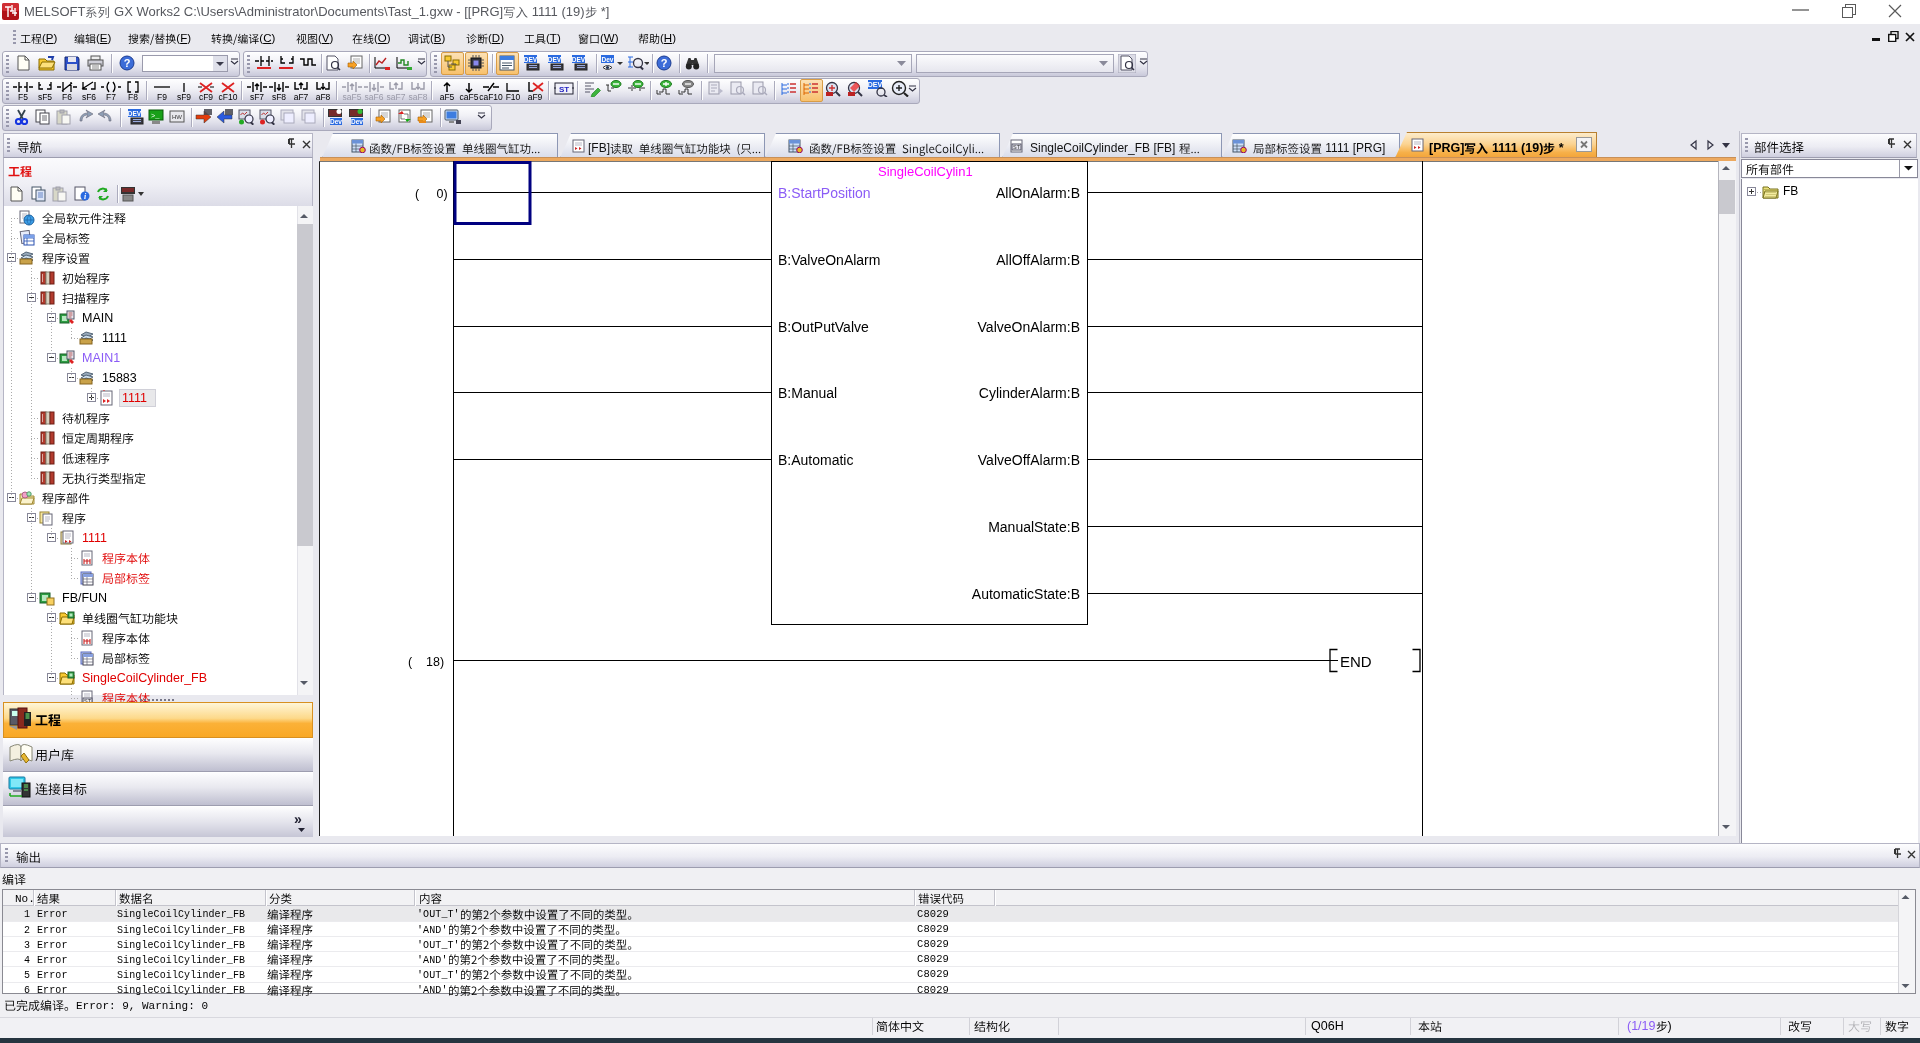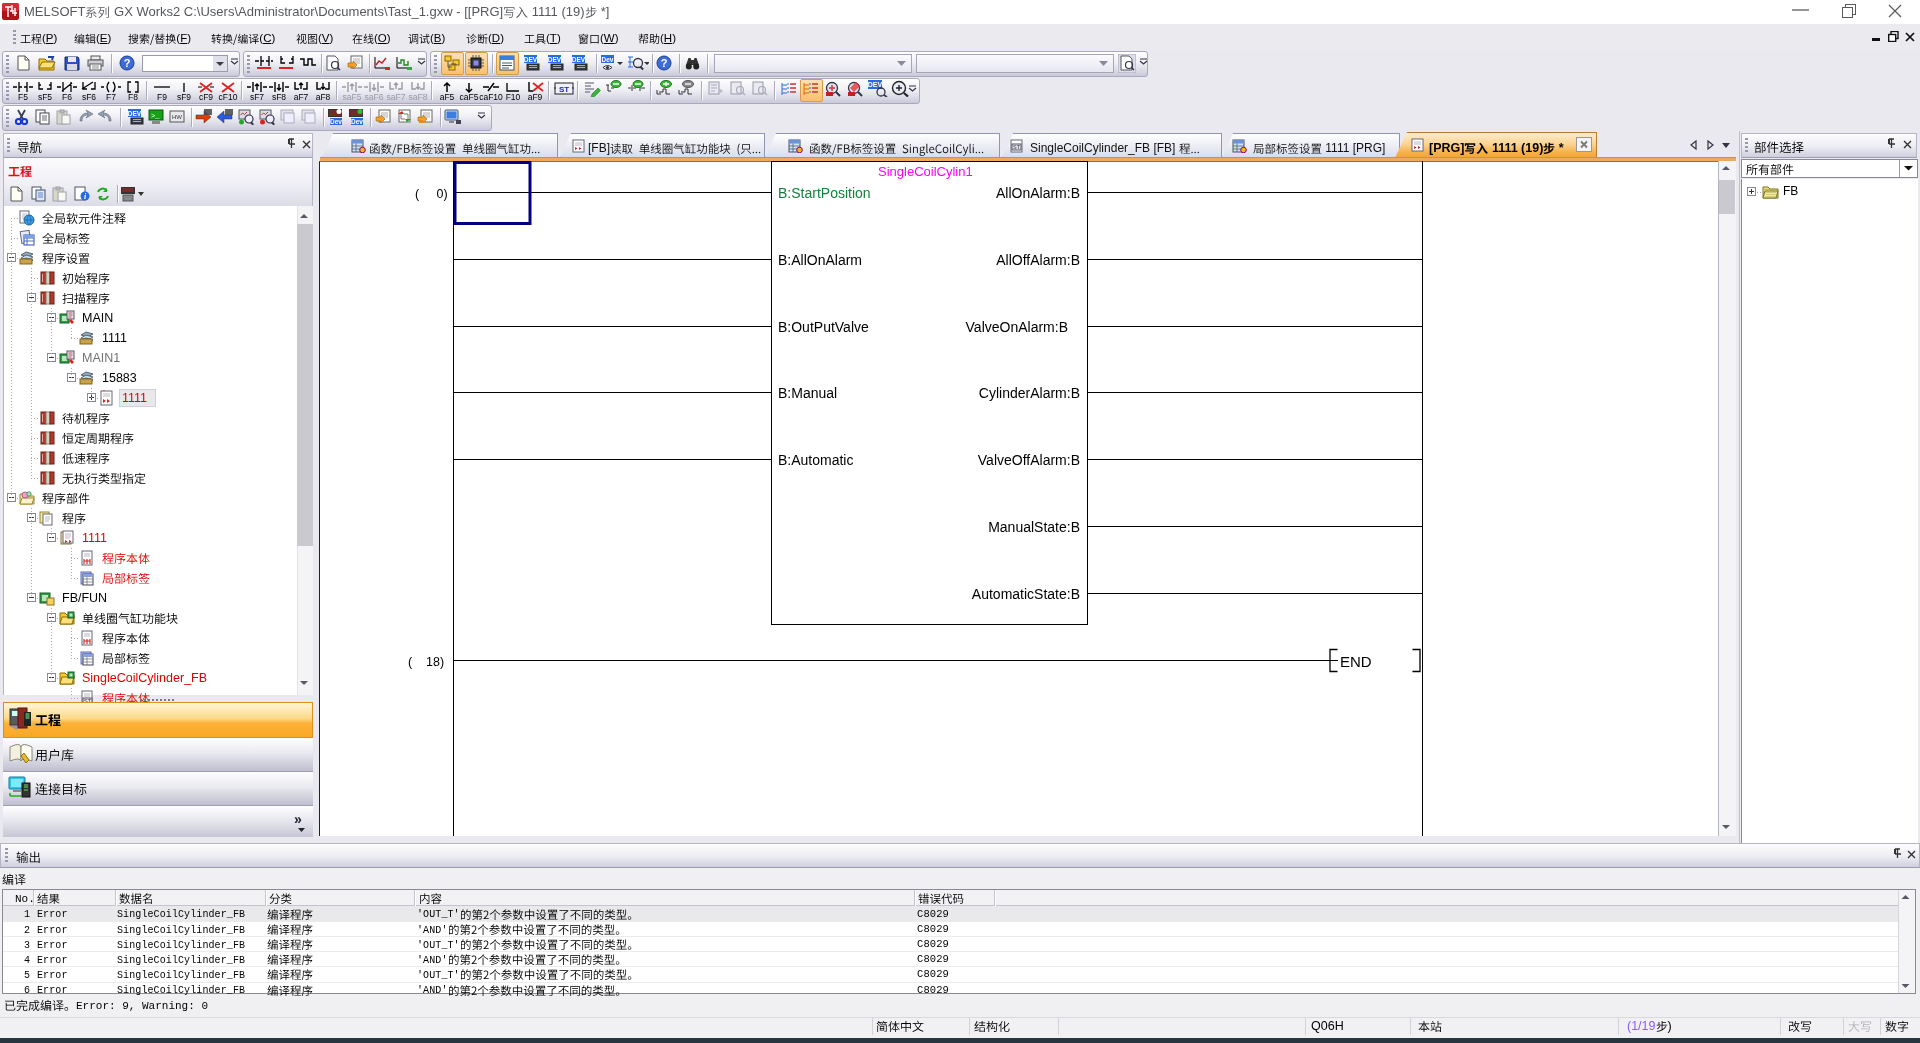--- a/index.html
+++ b/index.html
@@ -791,21 +791,21 @@
     <path d="M1 3.5h5" stroke="#333"></path>
   </svg>
 <svg style="position:absolute;left:59px;top:350px" width="16" height="16">
     <rect x="1" y="4" width="9" height="9" fill="#2f9e44" stroke="#1a5f28"></rect>
     <rect x="3" y="6" width="5" height="5" fill="#b6e8c0"></rect>
     <rect x="8" y="1" width="7" height="8" fill="#e8e8f0" stroke="#556"></rect>
     <path d="M9.5 3h4M9.5 5h4M9.5 7h3" stroke="#a33" stroke-width=".8"></path>
     <path d="M12 9l3 3-2 2-3-3z" fill="#d22"></path>
   </svg>
 <div class="lb" style="left:82px;top:363px;">
-    <span style="font:12.5px 'Liberation Sans',sans-serif;line-height:0.76;color:#737373;">MAIN1</span>
+    <span style="font:12.5px 'Liberation Sans',sans-serif;line-height:0.76;color:#8b5cf6;">MAIN1</span>
   </div>
 <div style="left:71px;top:378px;width:9px;height:1px;background:repeating-linear-gradient(90deg,#aaa 0 1px,transparent 1px 3px)"></div>
 <div class="" style="left:67px;top:373px;width:9px;height:9px;background:#fff;border:1px solid #889"></div>
 <svg style="position:absolute;left:68px;top:374px" width="7" height="7">
     <path d="M1 3.5h5" stroke="#333"></path>
   </svg>
 <svg style="position:absolute;left:79px;top:370px" width="16" height="16">
     <path d="M2 5l5-3 7 2-5 3z" fill="#9ab" stroke="#567"></path>
     <path d="M2 8l5-3 7 2-5 3z" fill="#cde" stroke="#567"></path>
     <path d="M2 11l5-3 7 2-5 3z" fill="#79d" stroke="#456"></path>
@@ -1312,42 +1312,42 @@
 <div style="left:415px;top:199px;" class="lb">
     <span style="font:12.5px 'Liberation Sans';color:#000;line-height:0.76">(&nbsp;&nbsp;&nbsp;&nbsp;&nbsp;0)</span>
   </div>
 <div style="left:408px;top:667px;" class="lb">
     <span style="font:12.5px 'Liberation Sans';color:#000;line-height:0.76">(&nbsp;&nbsp;&nbsp;&nbsp;18)</span>
   </div>
 <div style="left:878px;top:177px;" class="lb">
     <span style="font:13px 'Liberation Sans';color:#ff00ff;line-height:0.76">SingleCoilCylin1</span>
   </div>
 <div style="left:778px;top:199px;" class="lb">
-    <span style="font:14px 'Liberation Sans';color:#15803d;line-height:0.76">B:StartPosition</span>
+    <span style="font:14px 'Liberation Sans';color:#8b5cf6;line-height:0.76">B:StartPosition</span>
   </div>
 <div style="left:778px;top:266px;" class="lb">
-    <span style="font:14px 'Liberation Sans';color:#000;line-height:0.76">B:AllOnAlarm</span>
+    <span style="font:14px 'Liberation Sans';color:#000;line-height:0.76">B:ValveOnAlarm</span>
   </div>
 <div style="left:778px;top:333px;" class="lb">
     <span style="font:14px 'Liberation Sans';color:#000;line-height:0.76">B:OutPutValve</span>
   </div>
 <div style="left:778px;top:399px;" class="lb">
     <span style="font:14px 'Liberation Sans';color:#000;line-height:0.76">B:Manual</span>
   </div>
 <div style="left:778px;top:466px;" class="lb">
     <span style="font:14px 'Liberation Sans';color:#000;line-height:0.76">B:Automatic</span>
   </div>
 <div style="left:880px;top:199px;width:200px;height:0;overflow:visible">
     <span style="position:absolute;right:0;bottom:0;font:14px 'Liberation Sans';color:#000;white-space:nowrap;line-height:0.76">AllOnAlarm:B</span>
   </div>
 <div style="left:880px;top:266px;width:200px;height:0;overflow:visible">
     <span style="position:absolute;right:0;bottom:0;font:14px 'Liberation Sans';color:#000;white-space:nowrap;line-height:0.76">AllOffAlarm:B</span>
   </div>
 <div style="left:880px;top:333px;width:200px;height:0;overflow:visible">
-    <span style="position:absolute;right:12px;bottom:0;font:14px 'Liberation Sans';color:#000;white-space:nowrap;line-height:0.76">ValveOnAlarm:B</span>
+    <span style="position:absolute;right:0;bottom:0;font:14px 'Liberation Sans';color:#000;white-space:nowrap;line-height:0.76">ValveOnAlarm:B</span>
   </div>
 <div style="left:880px;top:399px;width:200px;height:0;overflow:visible">
     <span style="position:absolute;right:0;bottom:0;font:14px 'Liberation Sans';color:#000;white-space:nowrap;line-height:0.76">CylinderAlarm:B</span>
   </div>
 <div style="left:880px;top:466px;width:200px;height:0;overflow:visible">
     <span style="position:absolute;right:0;bottom:0;font:14px 'Liberation Sans';color:#000;white-space:nowrap;line-height:0.76">ValveOffAlarm:B</span>
   </div>
 <div style="left:880px;top:533px;width:200px;height:0;overflow:visible">
     <span style="position:absolute;right:0;bottom:0;font:14px 'Liberation Sans';color:#000;white-space:nowrap;line-height:0.76">ManualState:B</span>
   </div>

